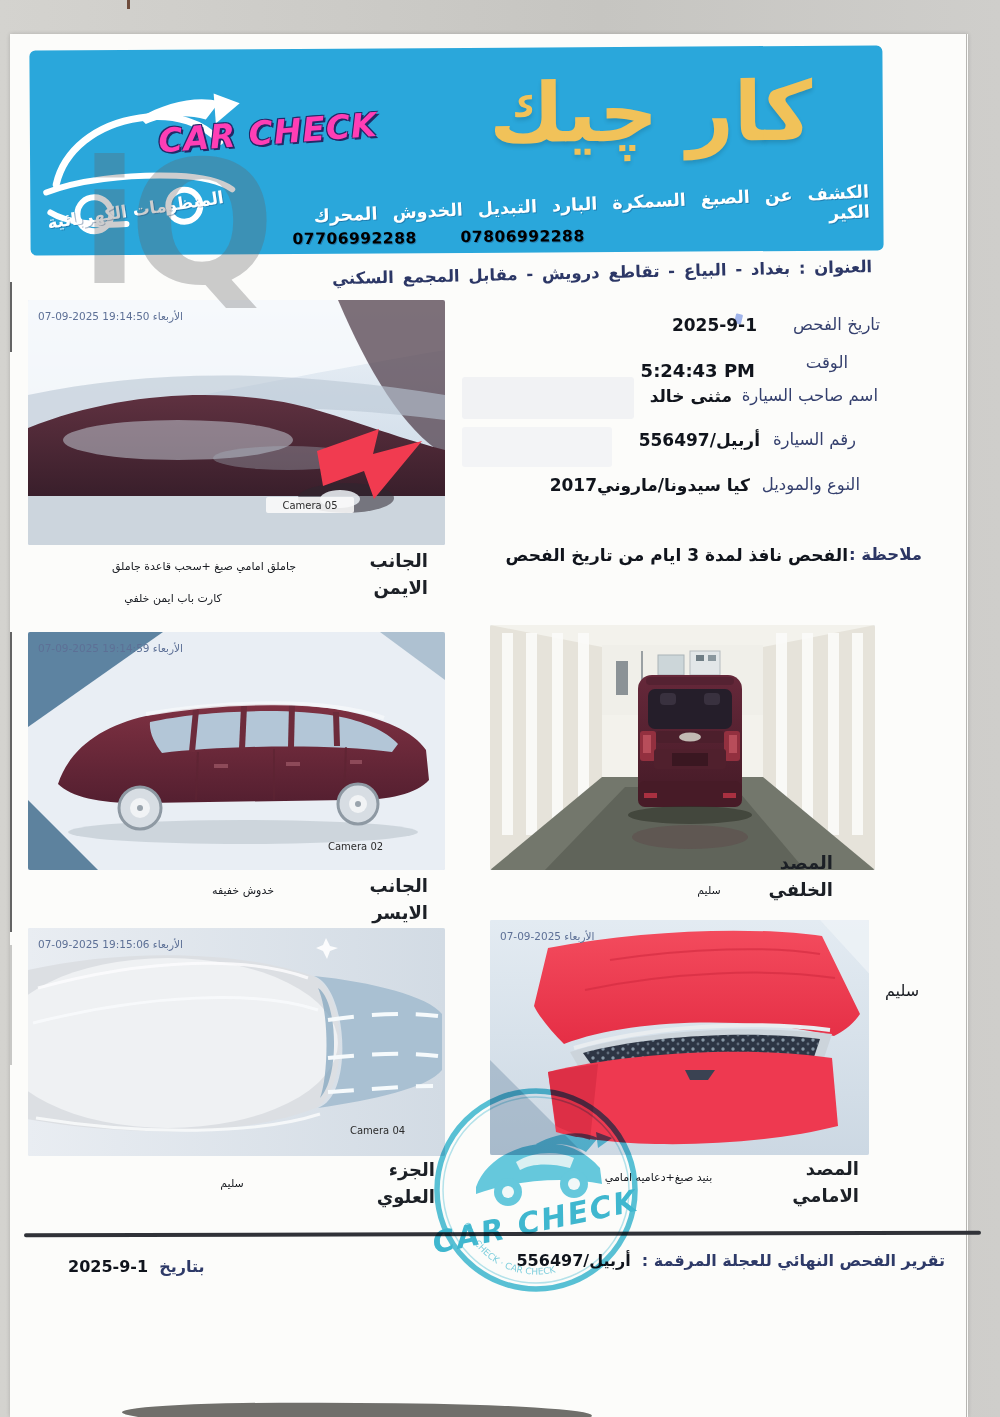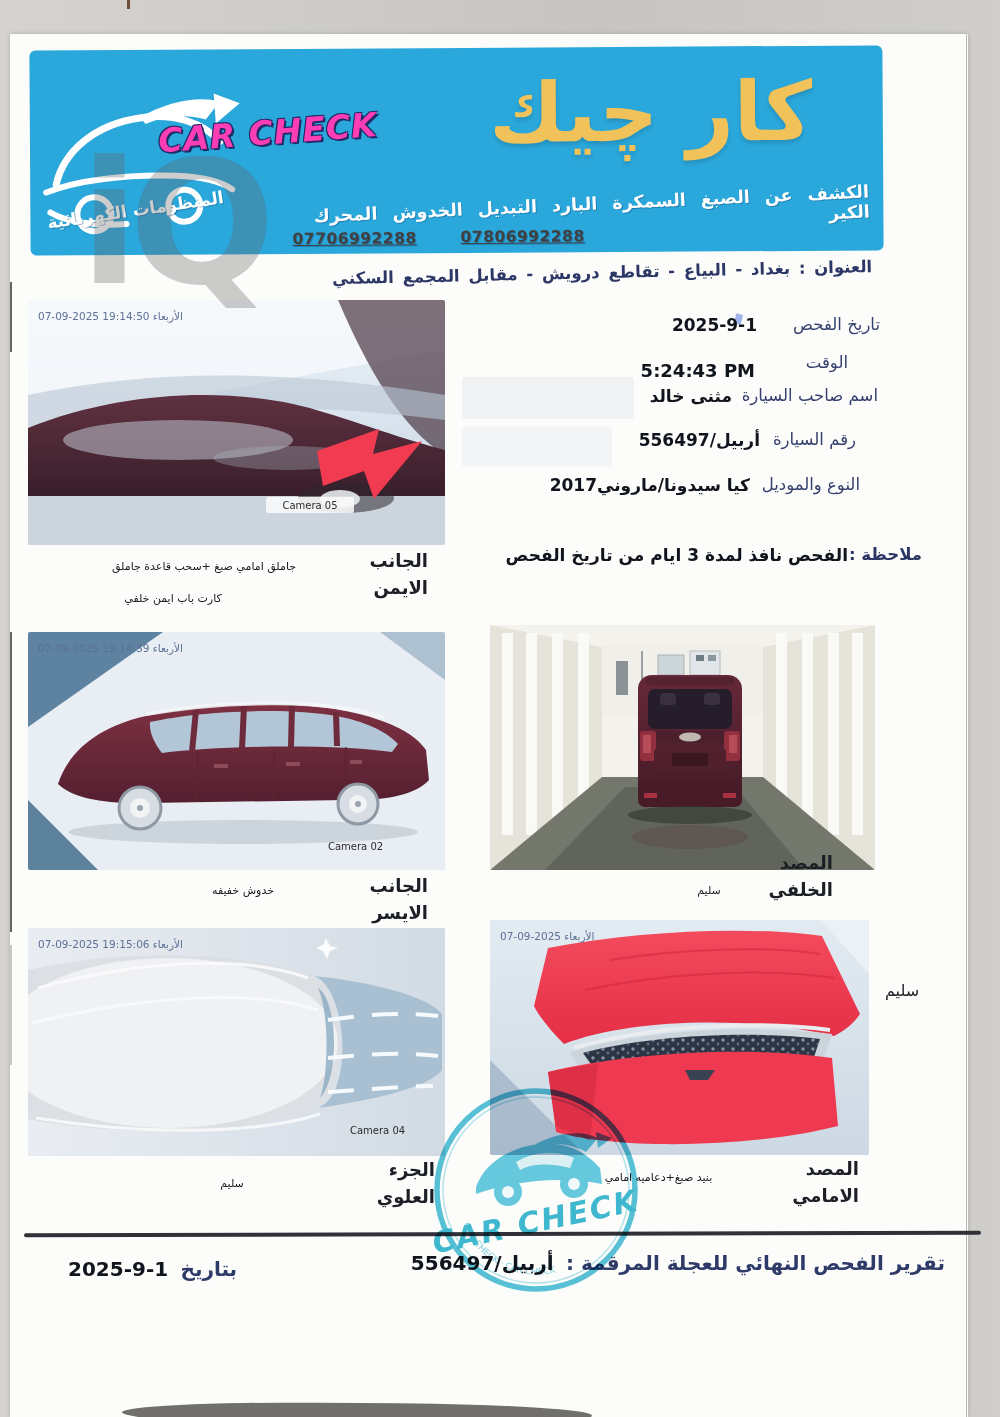--- a/index.html
+++ b/index.html
@@ -18,38 +18,38 @@
             text-shadow:2px 2px 0 #232a68,-1px -1px 0 #232a68,1px -1px 0 #232a68,-1px 1px 0 #232a68;}
   .brand-ar{position:absolute;right:16px;top:2px;width:432px;text-align:center;direction:rtl;
             font-size:82px;font-weight:700;color:#f1c259;line-height:1.55;
             text-shadow:0 3px 4px rgba(0,0,0,.14);}
   .services1{position:absolute;right:14px;top:136px;width:580px;direction:rtl;text-align:right;
              color:#fff;font-size:17.5px;font-weight:700;word-spacing:9px;
              transform:rotate(-2.2deg);transform-origin:right center;
              text-shadow:1px 1px 0 rgba(20,60,110,.35);}
   .services2{position:absolute;left:16px;top:150px;direction:rtl;color:#fff;font-size:17px;
              font-weight:700;transform:rotate(-8deg);text-shadow:1px 1px 0 rgba(20,60,110,.35);}
-  .phone{position:absolute;color:#404040;font-size:15.5px;font-weight:800;letter-spacing:.5px;
-         text-shadow:1px 1px 0 rgba(20,60,110,.4);text-decoration:underline;}
+  .phone{position:absolute;color:#000000;font-size:15.5px;font-weight:800;letter-spacing:.5px;
+         text-shadow:1px 1px 0 rgba(20,60,110,.4);}
   .address{position:absolute;right:128px;top:257px;direction:rtl;color:#2c3766;font-size:16.5px;
            font-weight:600;word-spacing:3px;transform:rotate(-1.3deg);transform-origin:right center;}
   .watermark{position:absolute;left:80px;top:138px;font-size:172px;font-weight:800;line-height:1;
              letter-spacing:-10px;color:rgba(100,100,104,.32);z-index:5;pointer-events:none;}
   .lbl{position:absolute;color:#35406e;font-size:16.5px;font-weight:500;direction:rtl;white-space:nowrap;}
   .val{position:absolute;color:#10141c;font-size:17px;font-weight:700;direction:rtl;white-space:nowrap;}
   .redact{position:absolute;background:#edeff3;border-radius:3px;}
   .photo{position:absolute;overflow:hidden;border-radius:2px;background:#dfe7ef;}
   .photo svg{display:block;}
   .cap-title{position:absolute;direction:rtl;text-align:right;color:#1c2026;font-size:18px;
              font-weight:600;line-height:27px;}
   .cap-desc{position:absolute;direction:rtl;text-align:center;color:#181b21;font-size:11px;
             font-weight:500;white-space:nowrap;}
   .divider{position:absolute;left:24px;top:1232px;width:957px;height:4px;background:#303238;
            border-radius:2px;transform:rotate(-.15deg);}
-  .f-row{position:absolute;direction:rtl;white-space:nowrap;font-size:20px;}
+  .f-row{position:absolute;direction:rtl;white-space:nowrap;font-size:16px;}
   .f-lbl{color:#2e3a68;font-weight:600;}
   .f-val{color:#10141c;font-weight:700;padding-left:6px;padding-right:6px;}
   .stamp{position:absolute;left:424px;top:1082px;width:225px;height:222px;z-index:6;
          mix-blend-mode:multiply;opacity:.92;}
   .smudge{position:absolute;left:122px;top:1403px;width:470px;height:22px;background:#4c4b47;
           border-radius:50%/60%;opacity:.8;transform:rotate(.4deg);}
   .bluemark{position:absolute;left:735px;top:314px;width:7px;height:10px;border-radius:1px;
             background:rgba(70,110,220,.5);transform:rotate(14deg);}
   .tsline{font-size:10.5px;fill:#5d7096;}
   .camlbl{font-size:10px;fill:#2c2c2c;}

